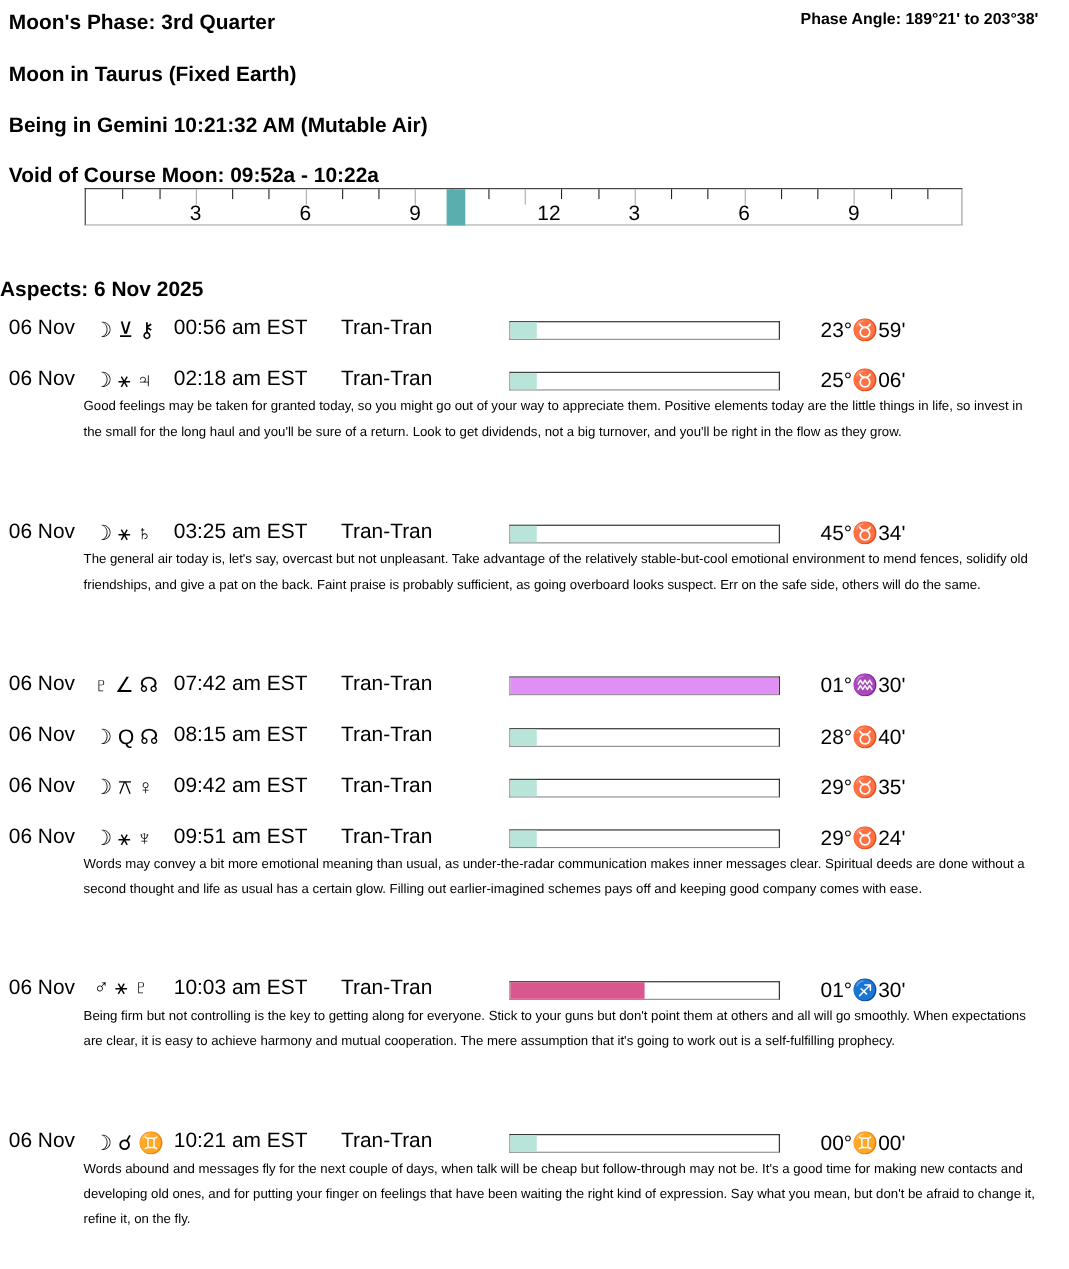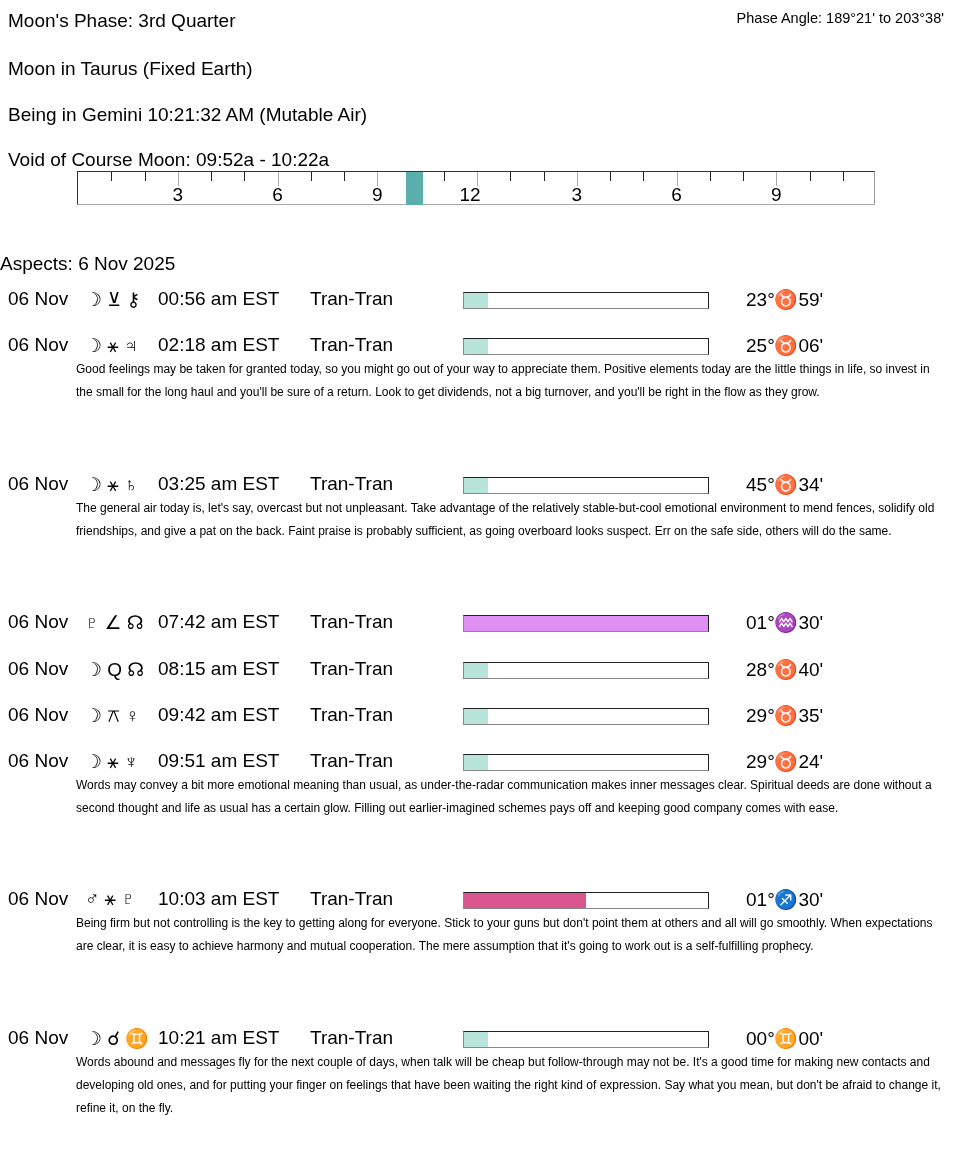--- a/index.html
+++ b/index.html
@@ -1,20 +1,20 @@
 <!DOCTYPE html>
 <html><head>
 <meta charset="utf-8">
 <style>
   html, body { margin: 0; padding: 0; background: #ffffff; }
   body {
     width: 972px; height: 1154px; position: relative; overflow: hidden;
     font-family: "Liberation Sans", sans-serif; color: #000;
   }
-  .abs { position: absolute; white-space: nowrap; }
+  .abs { position: absolute; white-space: nowrap; font-weight: bold; }
   .hdr { font-size: 19px; left: 8px; }
   #phase-angle { font-size: 14.5px; right: 28px; top: 10px; }
   #timeline {
     position: absolute; left: 77px; top: 171px; width: 798px; height: 34px;
     border: 1px solid #333; border-bottom-color: #aaa; border-right-color: #999; box-sizing: border-box;
     background: #fff;
   }
   #timeline .tick { position: absolute; top: 0; width: 1px; height: 9px; background: #222; }
   #timeline .tick.major { height: 14px; background: #aaa; }
   #timeline .tlabel { position: absolute; top: 12px; font-size: 19px; transform: translateX(-50%); }
@@ -68,21 +68,21 @@
     <div class="tick major" style="left: 598.5px;"></div>
     <div class="tick" style="left: 631.75px;"></div>
     <div class="tick" style="left: 665px;"></div>
     <div class="tick major" style="left: 698.25px;"></div>
     <div class="tick" style="left: 731.5px;"></div>
     <div class="tick" style="left: 764.75px;"></div>
     <div class="voc" style="left: 328.078px; width: 16.625px; background: rgb(90, 175, 174);"></div>
     <div class="tlabel" style="left: 99.75px;">3</div>
     <div class="tlabel" style="left: 199.5px;">6</div>
     <div class="tlabel" style="left: 299.25px;">9</div>
-    <div class="tlabel" style="left: 392px;">12</div>
+    <div class="tlabel" style="left: 421px;">12</div>
     <div class="tlabel" style="left: 498.75px;">3</div>
     <div class="tlabel" style="left: 598.5px;">6</div>
     <div class="tlabel" style="left: 698.25px;">9</div>
   </div>
 
 <div class="abs" id="aspects-title">Aspects: 6 Nov 2025</div>
 
 <div id="aspect-list">
     <div class="aspect" style="top: 288px;">
       <div class="arow">

